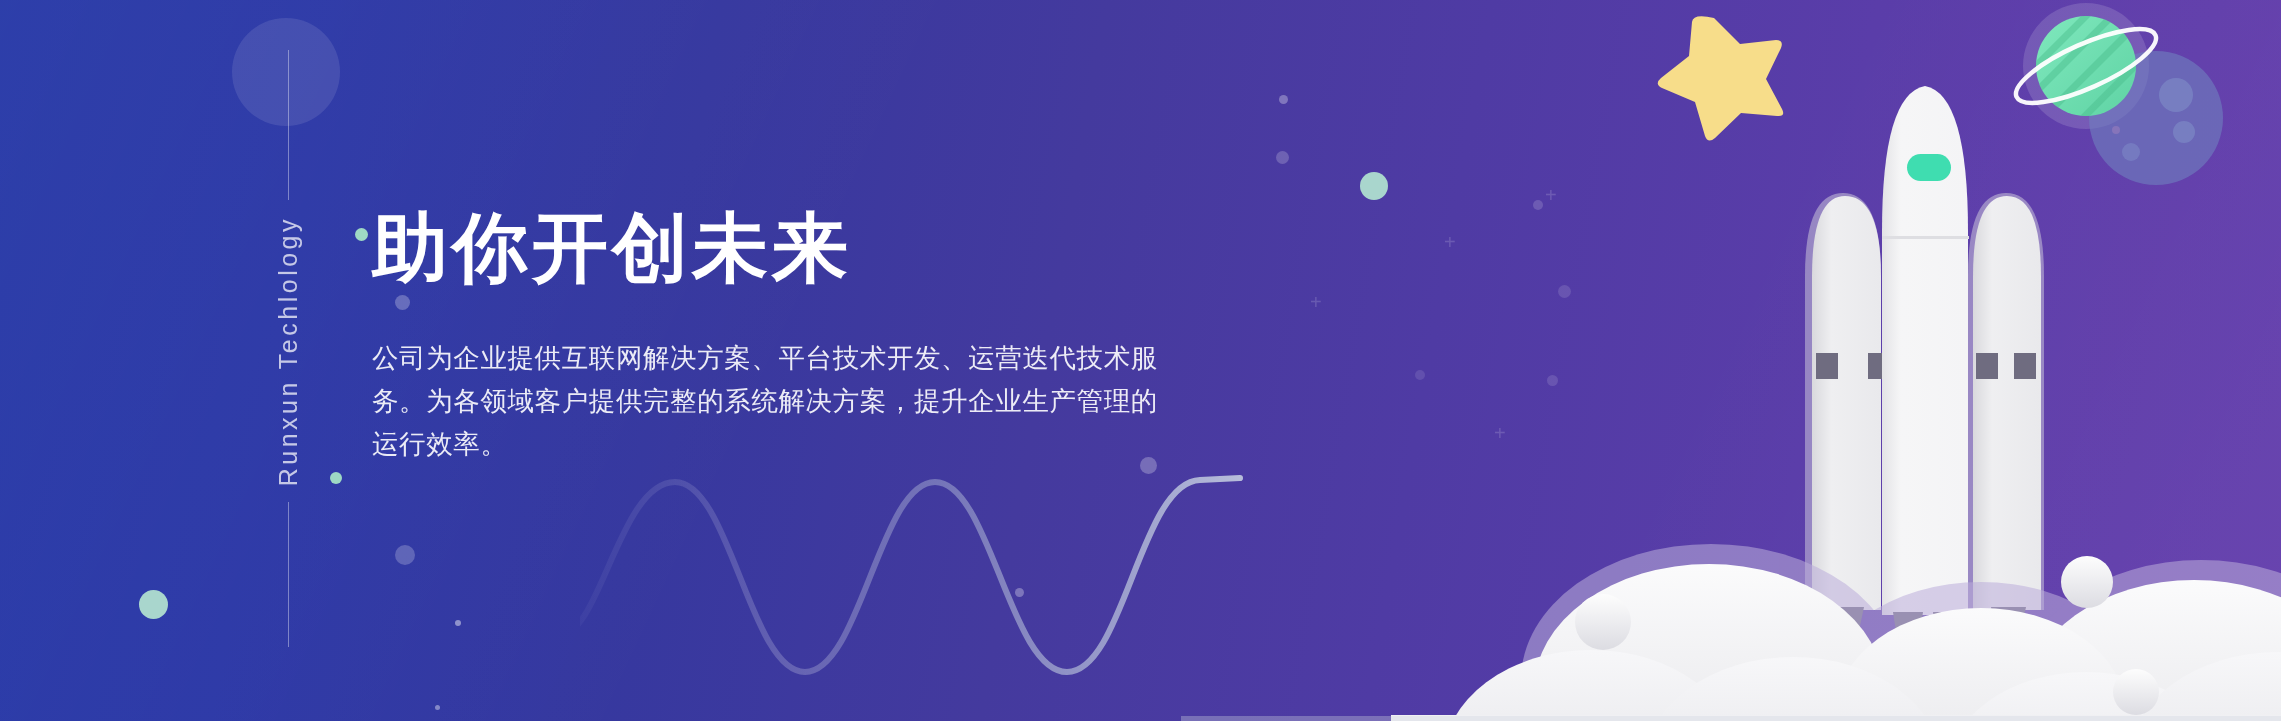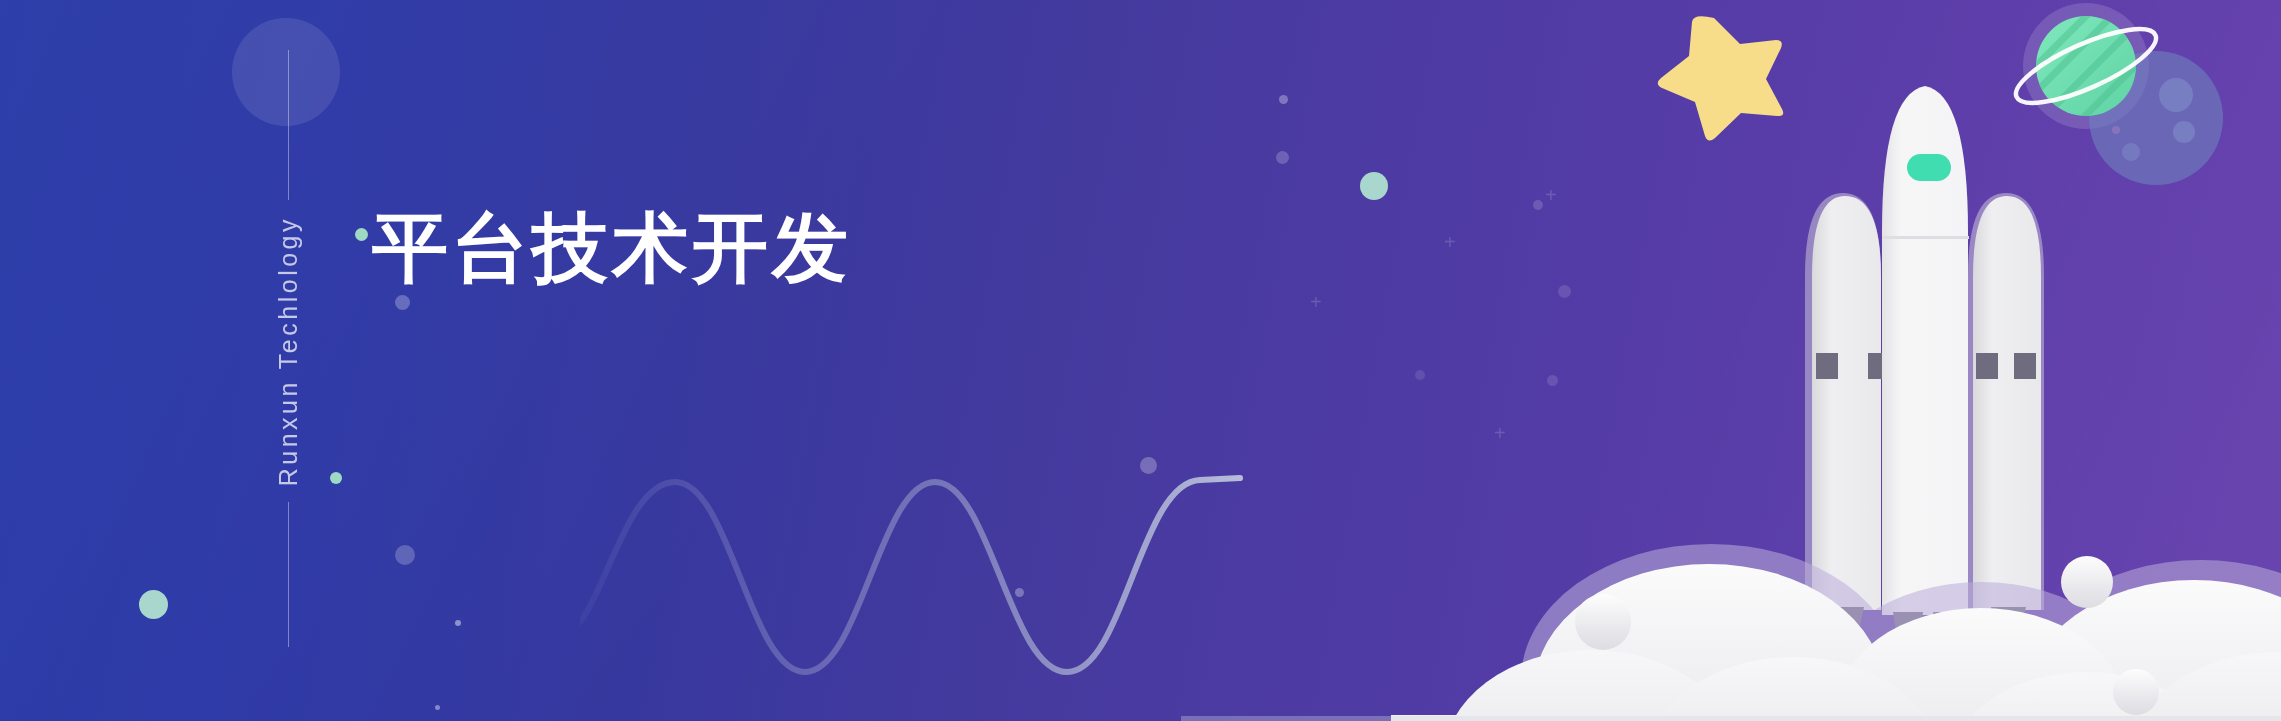--- a/index.html
+++ b/index.html
@@ -173,21 +173,22 @@
   <span class="plus" style="left:1826px;top:475px;">+</span>
   <span class="plus" style="left:1310px;top:292px;">+</span>
 
   <div class="vert-wrap">
     <div class="vline top"></div>
     <div class="vert-text">Runxun Techlology</div>
     <div class="vline bottom"></div>
   </div>
 
   <div class="copy">
-    <h1 class="headline">平台技术开发</h1>
+    <h1 class="headline">助你开创未来</h1>
+    <p class="subcopy">公司为企业提供互联网解决方案、平台技术开发、运营迭代技术服务。为各领域客户提供完整的系统解决方案，提升企业生产管理的运行效率。</p>
   </div>
 
   <svg class="wave" viewBox="0 0 700 260" preserveAspectRatio="none">
     <defs>
       <linearGradient id="wgrad" x1="0" y1="0" x2="1" y2="0">
         <stop offset="0%" stop-color="#ffffff" stop-opacity="0.02"></stop>
         <stop offset="25%" stop-color="#ffffff" stop-opacity="0.16"></stop>
         <stop offset="55%" stop-color="#c6d2e2" stop-opacity="0.38"></stop>
         <stop offset="80%" stop-color="#c9d6e4" stop-opacity="0.62"></stop>
         <stop offset="100%" stop-color="#d2dde8" stop-opacity="0.80"></stop>

